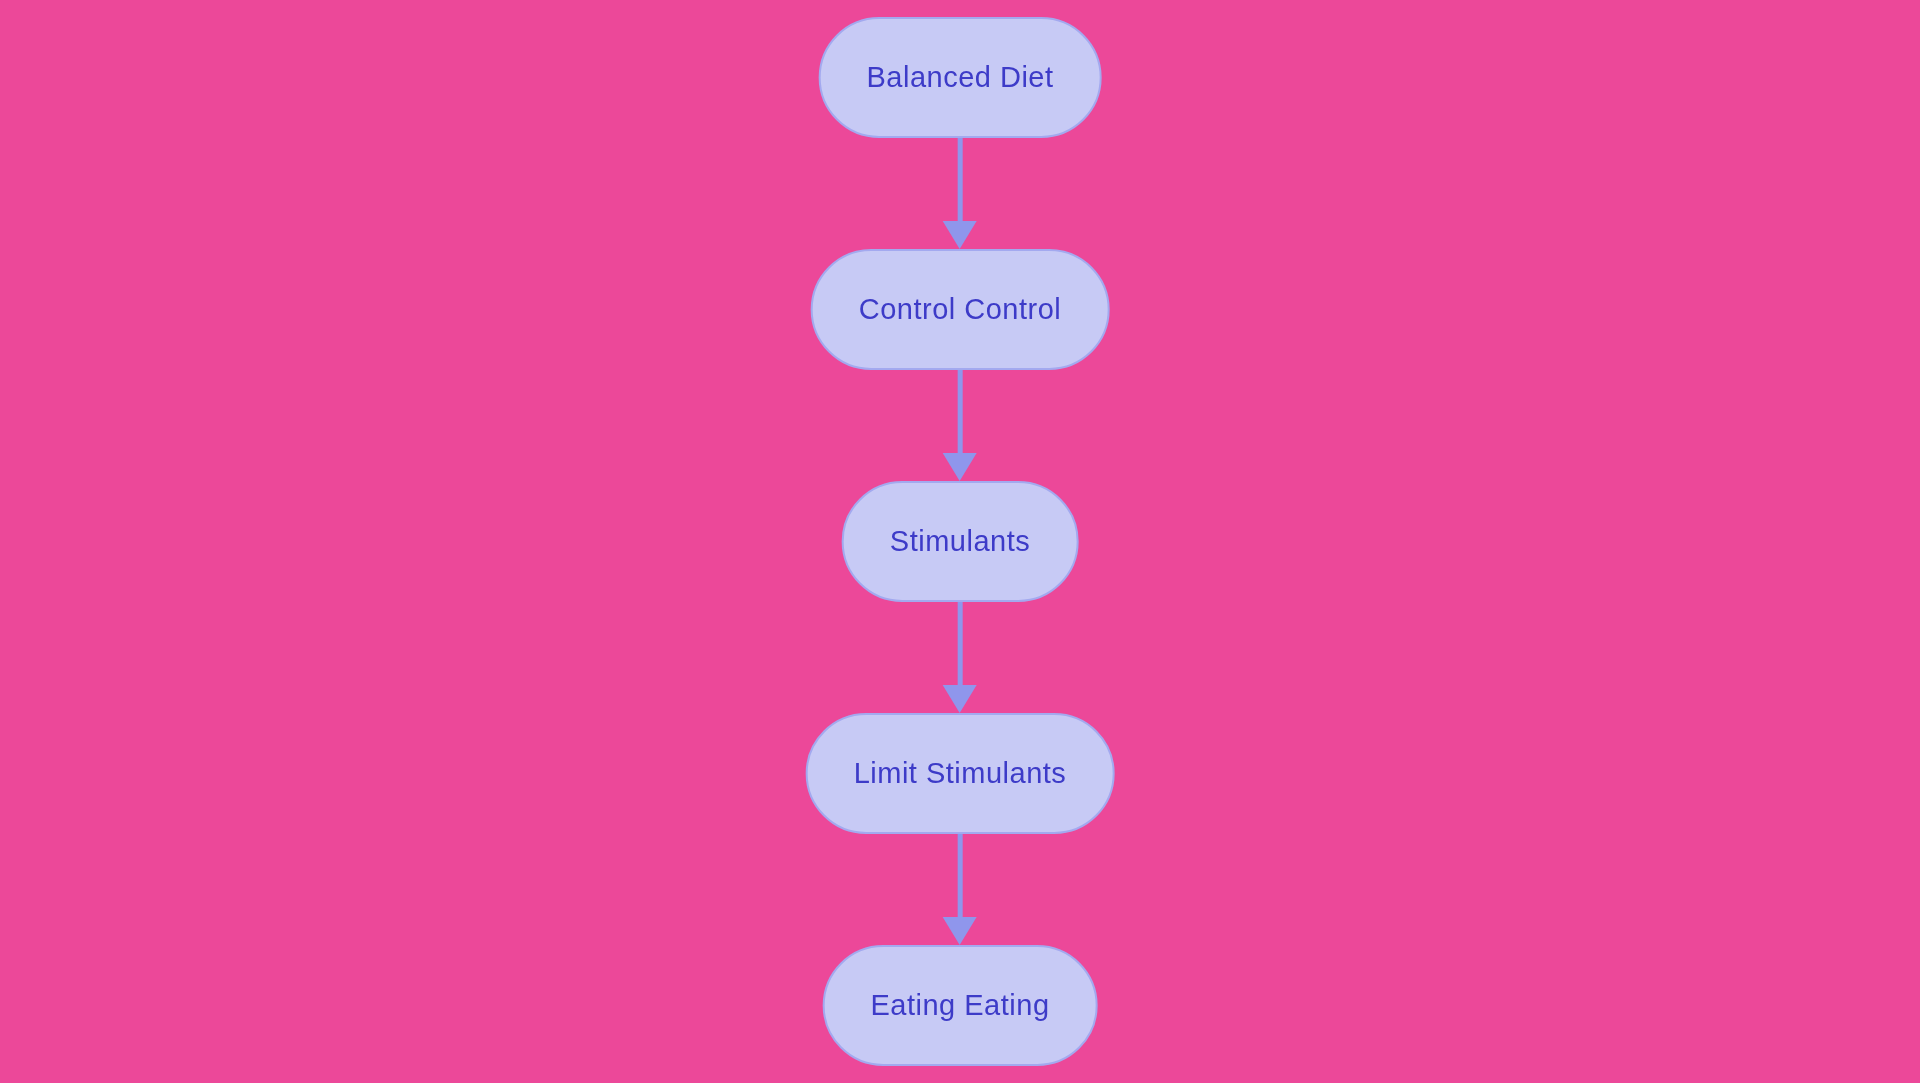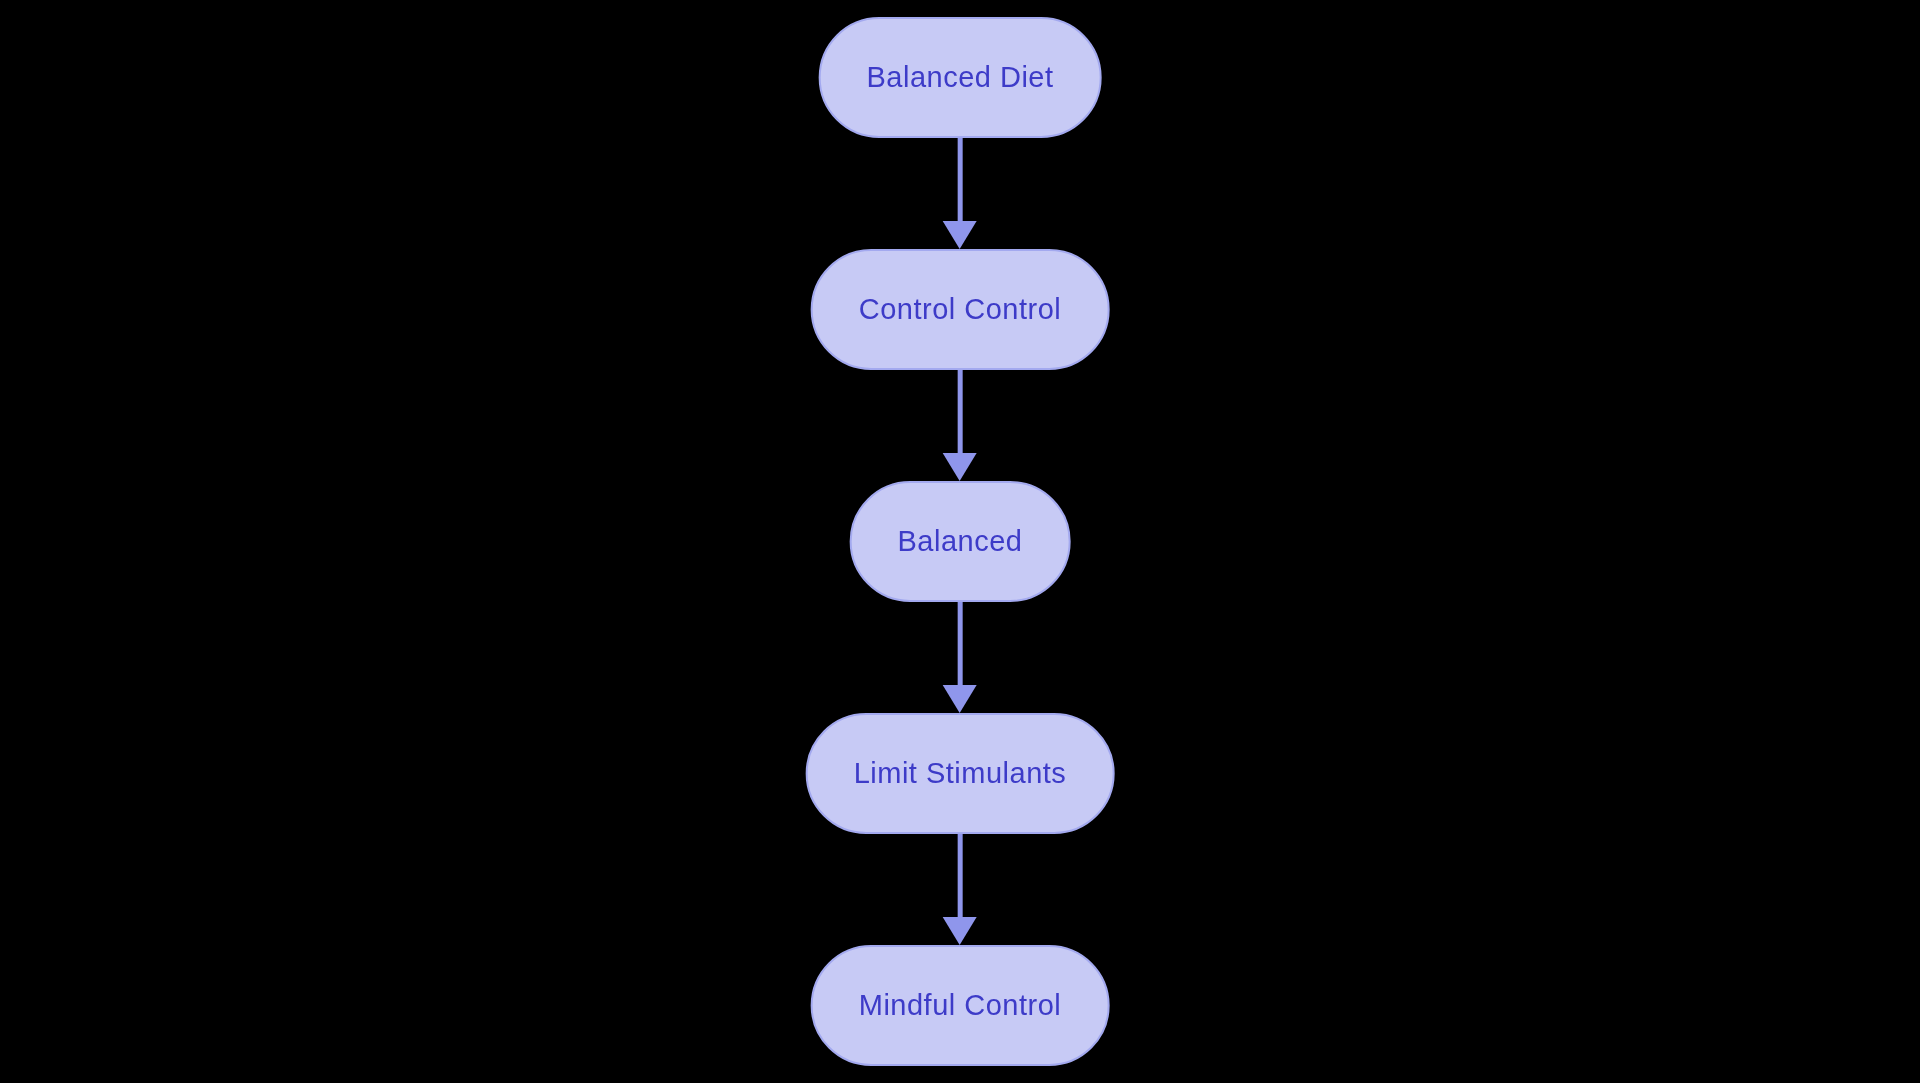--- a/index.html
+++ b/index.html
@@ -9,21 +9,21 @@
     width: 1920px;
     height: 1083px;
     overflow: hidden;
     font-family: "Liberation Sans", sans-serif;
   }
 
   .canvas {
     position: relative;
     width: 1920px;
     height: 1083px;
-    background: #000000;
+    background: #ec4899;
   }
 
   .flowchart {
     position: absolute;
     left: 50%;
     top: 0;
     transform: translateX(-50%);
     padding-top: 17px;
     display: flex;
     flex-direction: column;
@@ -89,35 +89,35 @@
     <div class="flow-node">
       <span class="node-label">Control Control</span>
     </div>
 
     <div class="connector">
       <div class="line"></div>
       <div class="arrowhead"></div>
     </div>
 
     <div class="flow-node">
-      <span class="node-label">Balanced</span>
+      <span class="node-label">Stimulants</span>
     </div>
 
     <div class="connector">
       <div class="line"></div>
       <div class="arrowhead"></div>
     </div>
 
     <div class="flow-node">
       <span class="node-label">Limit Stimulants</span>
     </div>
 
     <div class="connector">
       <div class="line"></div>
       <div class="arrowhead"></div>
     </div>
 
     <div class="flow-node">
-      <span class="node-label">Mindful Control</span>
+      <span class="node-label">Eating Eating</span>
     </div>
 
   </div>
 </div>
 
 </body></html>

